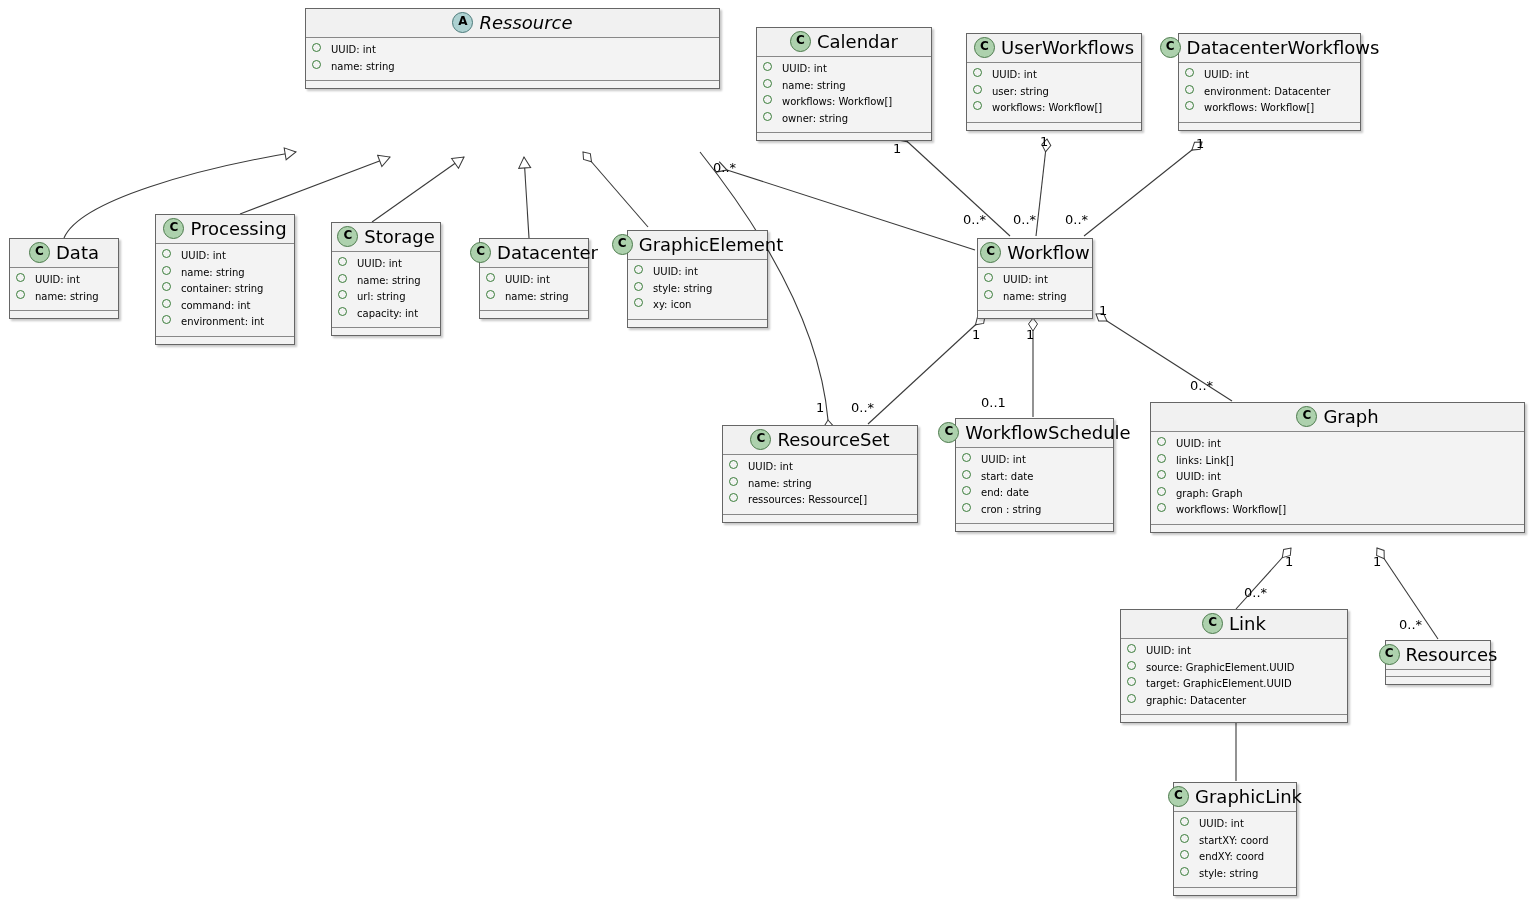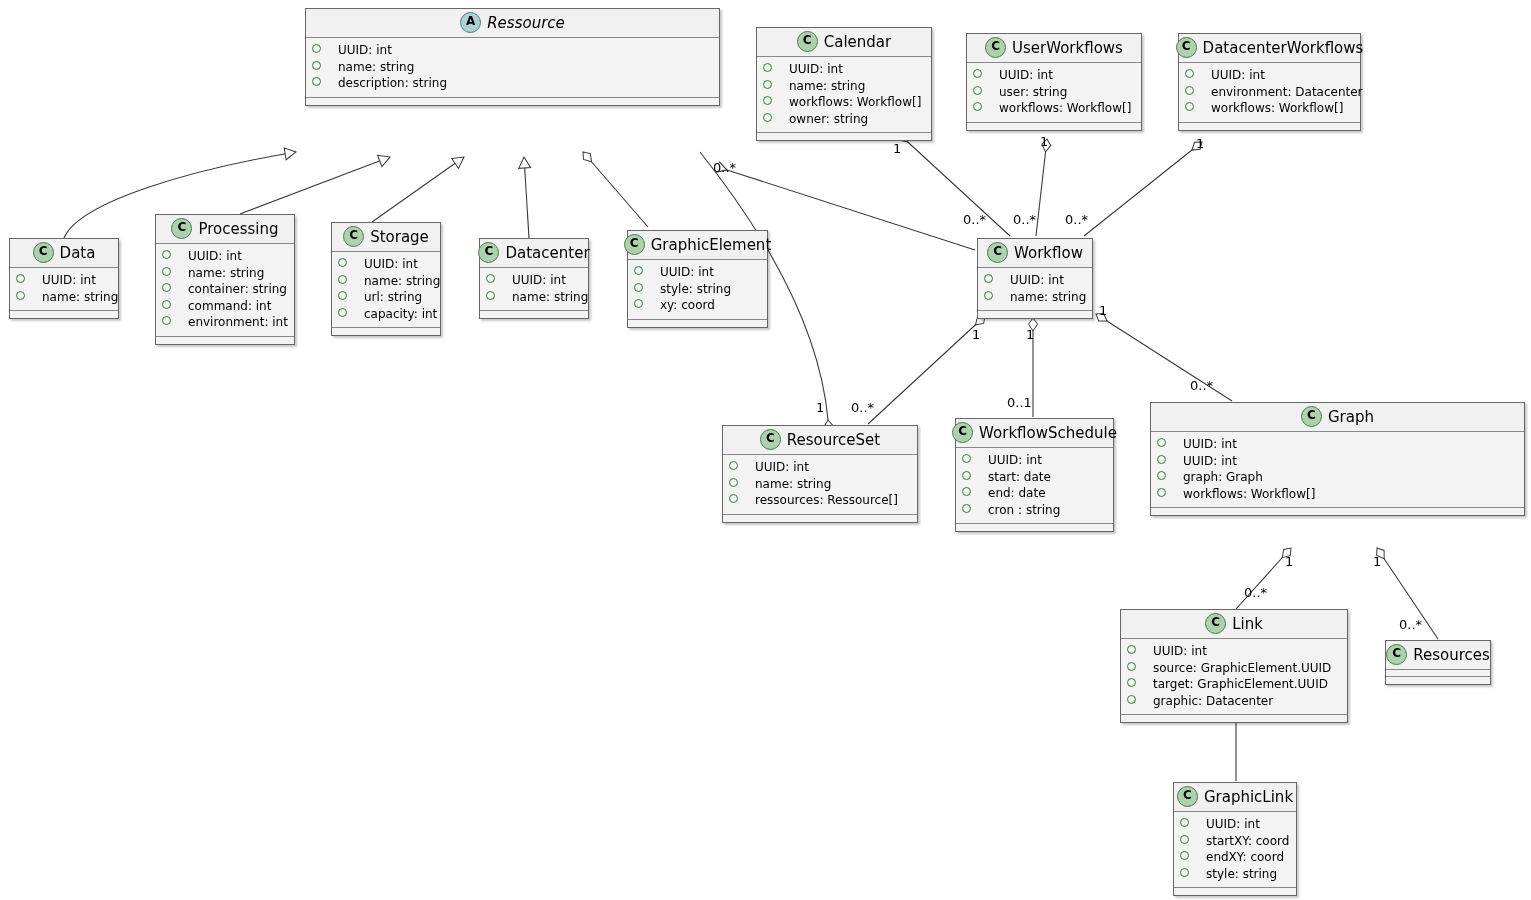--- a/index.html
+++ b/index.html
@@ -34,21 +34,21 @@
     display: flex;
     align-items: center;
     justify-content: center;
     gap: 6px;
     padding: 3px 6px 4px 6px;
     background: #f1f1f1;
     border-bottom: 1px solid #888888;
     white-space: nowrap;
   }
   .uml-title {
-    font-size: 15px;
+    font-size: 18px;
     color: #000000;
   }
   .uml-title.abstract {
     font-style: italic;
   }
   .badge {
     width: 19px;
     height: 19px;
     border-radius: 50%;
     border: 1px solid #4c7a4c;
@@ -63,27 +63,27 @@
   .badge.abstract {
     background: #add1d1;
     border-color: #4c7a7a;
   }
   .uml-attrs {
     padding: 4px 7px 5px 6px;
     background: #f3f3f3;
     border-bottom: 1px solid #888888;
   }
   .attr {
-    font-size: 12px;
+    font-size: 10px;
     color: #000000;
     white-space: nowrap;
     line-height: 16.5px;
     display: flex;
     align-items: baseline;
-    gap: 17px;
+    gap: 10px;
   }
   .vis {
     display: inline-block;
     width: 7px;
     height: 7px;
     border-radius: 50%;
     border: 1px solid #3a7d3a;
     background: transparent;
     flex: none;
     position: relative;
@@ -160,24 +160,20 @@
         </div>
         <div class="uml-attrs">
           <div class="attr">
             <span class="vis"></span>
             <span>UUID: int</span>
           </div>
           <div class="attr">
             <span class="vis"></span>
             <span>name: string</span>
           </div>
-          <div class="attr">
-            <span class="vis"></span>
-            <span>description: string</span>
-          </div>
         </div>
         <div class="uml-methods"></div>
       </div>
       <div class="uml-class" style="left: 756px; top: 27px; width: 176px;">
         <div class="uml-header">
           <span class="badge">C</span>
           <span class="uml-title">Calendar</span>
         </div>
         <div class="uml-attrs">
           <div class="attr">
@@ -338,21 +334,21 @@
           <div class="attr">
             <span class="vis"></span>
             <span>UUID: int</span>
           </div>
           <div class="attr">
             <span class="vis"></span>
             <span>style: string</span>
           </div>
           <div class="attr">
             <span class="vis"></span>
-            <span>xy: coord</span>
+            <span>xy: icon</span>
           </div>
         </div>
         <div class="uml-methods"></div>
       </div>
       <div class="uml-class" style="left: 977px; top: 238px; width: 116px;">
         <div class="uml-header">
           <span class="badge">C</span>
           <span class="uml-title">Workflow</span>
         </div>
         <div class="uml-attrs">
@@ -415,20 +411,24 @@
       </div>
       <div class="uml-class" style="left: 1150px; top: 402px; width: 375px;">
         <div class="uml-header">
           <span class="badge">C</span>
           <span class="uml-title">Graph</span>
         </div>
         <div class="uml-attrs">
           <div class="attr">
             <span class="vis"></span>
             <span>UUID: int</span>
+          </div>
+          <div class="attr">
+            <span class="vis"></span>
+            <span>links: Link[]</span>
           </div>
           <div class="attr">
             <span class="vis"></span>
             <span>UUID: int</span>
           </div>
           <div class="attr">
             <span class="vis"></span>
             <span>graph: Graph</span>
           </div>
           <div class="attr">
@@ -502,21 +502,21 @@
       <div class="mult" style="left: 893px; top: 141px;">1</div>
       <div class="mult" style="left: 1040px; top: 134px;">1</div>
       <div class="mult" style="left: 1196px; top: 136px;">1</div>
       <div class="mult" style="left: 963px; top: 212px;">0..*</div>
       <div class="mult" style="left: 1013px; top: 212px;">0..*</div>
       <div class="mult" style="left: 1065px; top: 212px;">0..*</div>
       <div class="mult" style="left: 816px; top: 400px;">1</div>
       <div class="mult" style="left: 972px; top: 327px;">1</div>
       <div class="mult" style="left: 851px; top: 400px;">0..*</div>
       <div class="mult" style="left: 1026px; top: 327px;">1</div>
-      <div class="mult" style="left: 1007px; top: 395px;">0..1</div>
+      <div class="mult" style="left: 981px; top: 395px;">0..1</div>
       <div class="mult" style="left: 1099px; top: 303px;">1</div>
       <div class="mult" style="left: 1190px; top: 378px;">0..*</div>
       <div class="mult" style="left: 1285px; top: 554px;">1</div>
       <div class="mult" style="left: 1244px; top: 585px;">0..*</div>
       <div class="mult" style="left: 1373px; top: 554px;">1</div>
       <div class="mult" style="left: 1399px; top: 617px;">0..*</div>
     </div>
 </div>
 
 </body></html>

